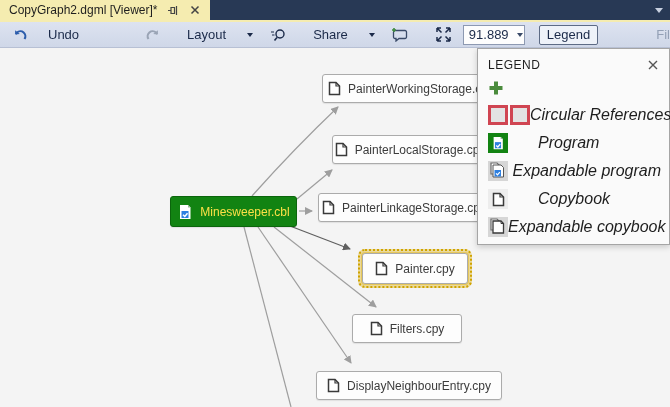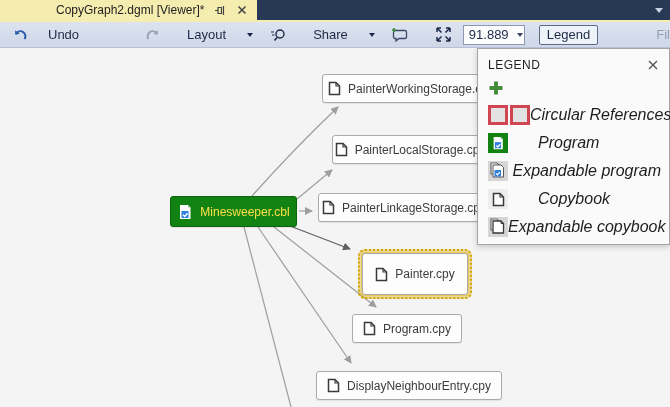--- a/index.html
+++ b/index.html
@@ -3,21 +3,21 @@
 <meta charset="utf-8">
 <style>
   * { margin:0; padding:0; box-sizing:border-box; }
   html,body { width:670px; height:407px; overflow:hidden; }
   body { font-family:"Liberation Sans", sans-serif; font-size:12px; color:#1e1e1e; }
 
   
   .tabstrip { position:absolute; left:0; top:0; width:670px; height:22px; background:#283955; }
   .tabstrip-underline { position:absolute; left:0; top:20px; width:670px; height:2px; background:#f5ecb0; }
   .doc-tab { position:absolute; left:0; top:0; height:20px; background:#f5ecb0; display:flex; align-items:center; padding:0 8px 0 9px; gap:8px; cursor:default; }
-  .doc-tab .title { color:#1e1e1e; font-size:12px; white-space:nowrap;margin-left:47px; }
+  .doc-tab .title { color:#1e1e1e; font-size:12px; white-space:nowrap; }
   .tab-icon-btn { width:14px; height:14px; display:flex; align-items:center; justify-content:center; color:#444; }
   .tab-icon-btn svg { display:block; }
   .strip-caret { position:absolute; right:7px; top:8px; width:0; height:0; border-left:4px solid transparent; border-right:4px solid transparent; border-top:5px solid #c8d0e0; }
 
   
   .toolbar { position:absolute; left:0; top:22px; width:670px; height:26px; background:linear-gradient(#dde3f0,#cfd7e8); border-bottom:1px solid #b7c0d4; display:flex; align-items:center; padding:0 5px; gap:4px; color:#1b2a49; font-size:13px; }
   .tb-btn { display:flex; align-items:center; gap:19px; padding:2px 5px; border:1px solid transparent; border-radius:2px; white-space:nowrap; cursor:default; }
   .tb-btn.disabled { color:#93a0b6;margin-left:48px; }
   .tb-sep { width:1px; height:18px; background:#a9b4ca; margin:0 3px; }
   .caret { width:0; height:0; border-left:3.5px solid transparent; border-right:3.5px solid transparent; border-top:4px solid #1b2a49; margin-left:2px; }
@@ -186,37 +186,37 @@
     </div>
     <div class="gnode copybook" style="left: 318px; top: 145px; width: 172px; height: 29px;">
       <span style="display: flex;">
         <svg width="13" height="15" viewBox="0 0 13 15">
           <path d="M1.5 1.5 H8 L11.5 5 V13.5 H1.5 Z" fill="#fff" stroke="#3a3a3a" stroke-width="1.5"></path>
           <path d="M8 1.5 V5 H11.5" fill="none" stroke="#3a3a3a" stroke-width="1.2"></path>
         </svg>
       </span>
       <span>PainterLinkageStorage.cpy</span>
     </div>
-    <div class="gnode copybook selected" style="left: 362px; top: 205px; width: 106px; height: 42px; text-align: center;">
+    <div class="gnode copybook selected" style="left: 362px; top: 205px; width: 106px; height: 31px; text-align: center;">
       <span style="display: flex;">
         <svg width="13" height="15" viewBox="0 0 13 15">
           <path d="M1.5 1.5 H8 L11.5 5 V13.5 H1.5 Z" fill="#fff" stroke="#3a3a3a" stroke-width="1.5"></path>
           <path d="M8 1.5 V5 H11.5" fill="none" stroke="#3a3a3a" stroke-width="1.2"></path>
         </svg>
       </span>
       <span>Painter.cpy</span>
     </div>
     <div class="gnode copybook" style="left: 352px; top: 266px; width: 110px; height: 29px;">
       <span style="display: flex;">
         <svg width="13" height="15" viewBox="0 0 13 15">
           <path d="M1.5 1.5 H8 L11.5 5 V13.5 H1.5 Z" fill="#fff" stroke="#3a3a3a" stroke-width="1.5"></path>
           <path d="M8 1.5 V5 H11.5" fill="none" stroke="#3a3a3a" stroke-width="1.2"></path>
         </svg>
       </span>
-      <span>Program.cpy</span>
+      <span>Filters.cpy</span>
     </div>
     <div class="gnode copybook" style="left: 316px; top: 323px; width: 186px; height: 29px;">
       <span style="display: flex;">
         <svg width="13" height="15" viewBox="0 0 13 15">
           <path d="M1.5 1.5 H8 L11.5 5 V13.5 H1.5 Z" fill="#fff" stroke="#3a3a3a" stroke-width="1.5"></path>
           <path d="M8 1.5 V5 H11.5" fill="none" stroke="#3a3a3a" stroke-width="1.2"></path>
         </svg>
       </span>
       <span>DisplayNeighbourEntry.cpy</span>
     </div>

